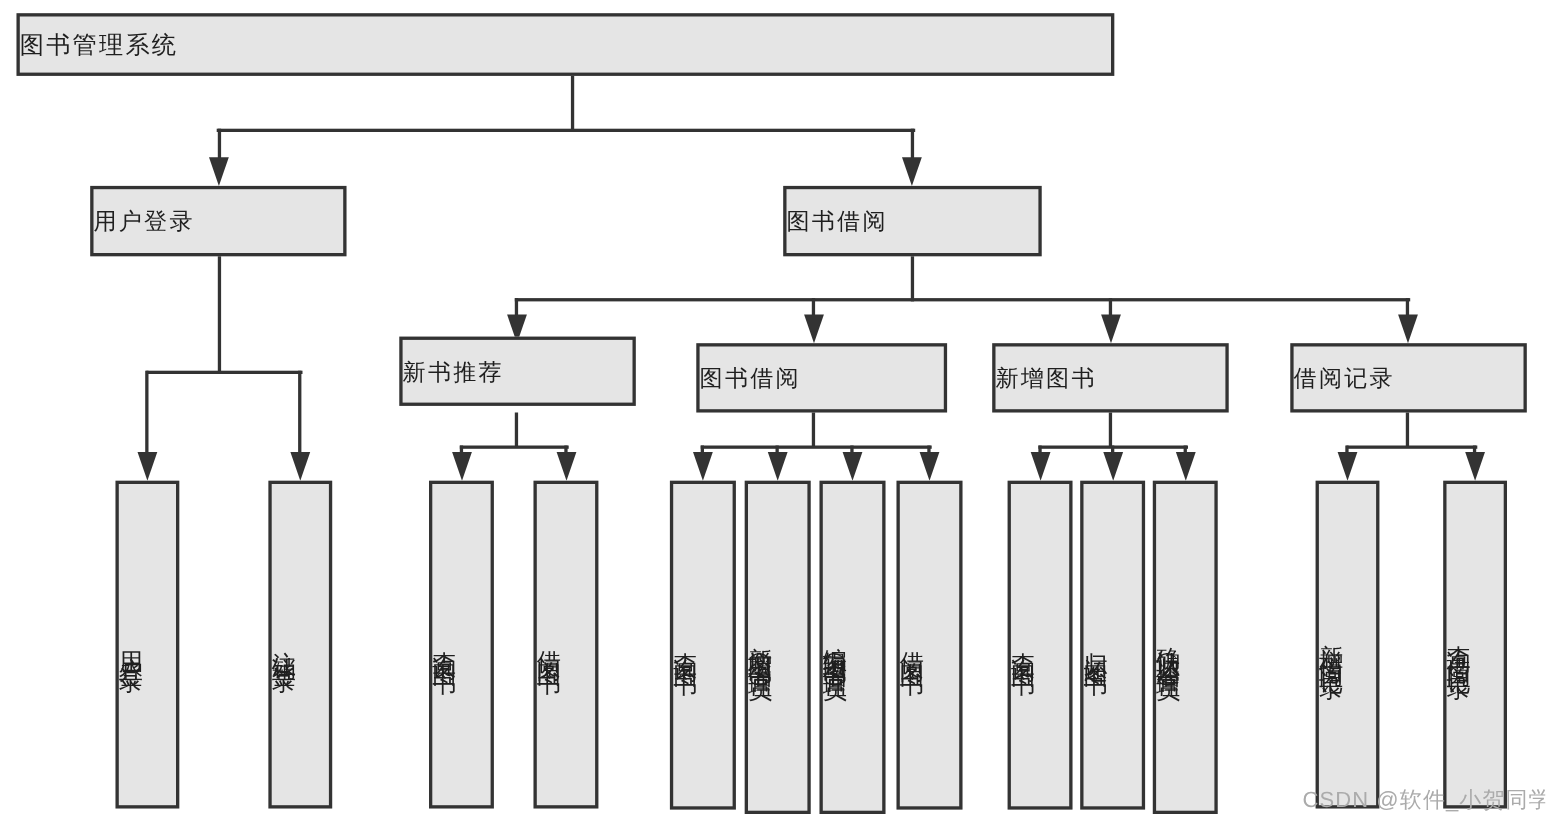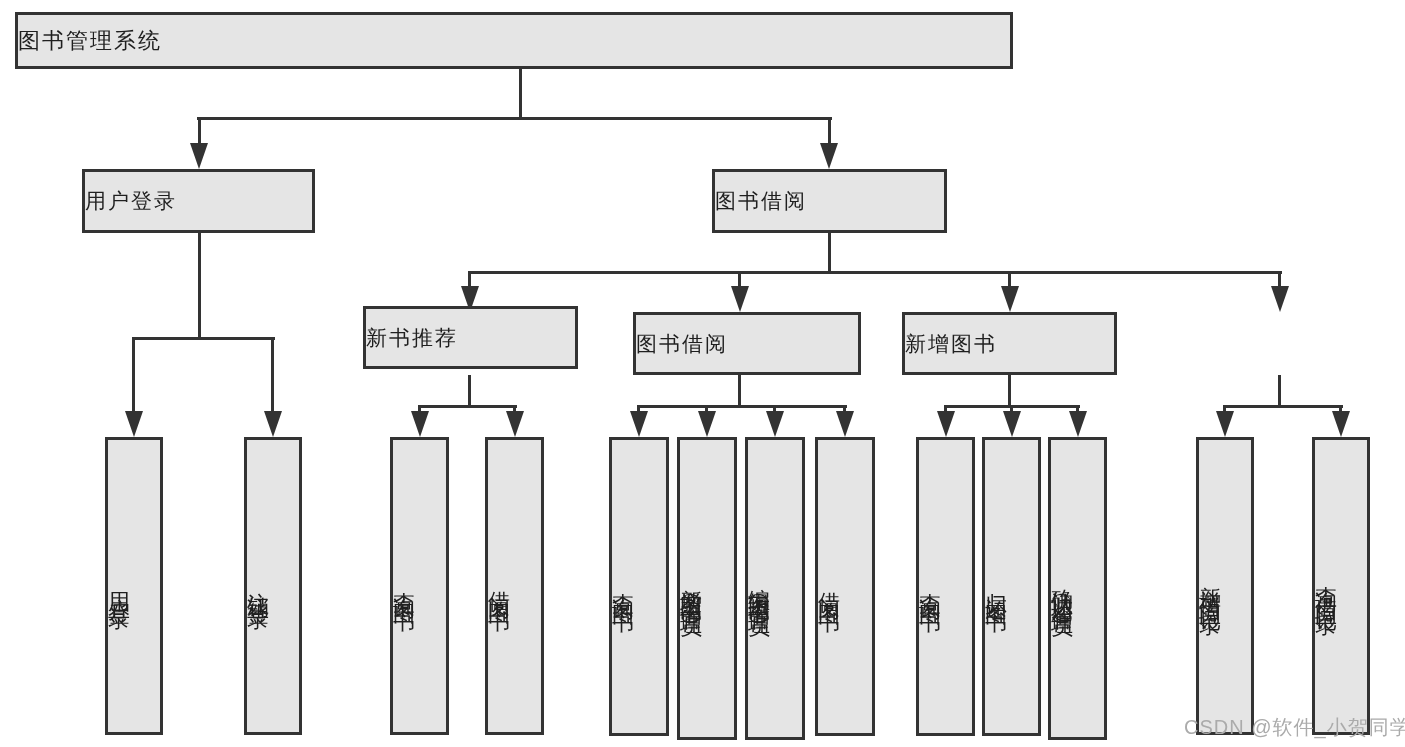--- a/index.html
+++ b/index.html
@@ -92,20 +92,23 @@
 
   <div class="node" style="left:363px;top:306px;width:215px;height:63px">
     <span class="hlabel">新书推荐</span>
   </div>
   <div class="node" style="left:633px;top:312px;width:228px;height:63px">
     <span class="hlabel">图书借阅</span>
   </div>
   <div class="node" style="left:902px;top:312px;width:215px;height:63px">
     <span class="hlabel">新增图书</span>
   </div>
+  <div class="node" style="left:1173px;top:312px;width:215px;height:63px">
+    <span class="hlabel">借阅记录</span>
+  </div>
 
   <div class="vline" style="left:468px;top:375px;width:3px;height:32px"></div>
   <div class="hline" style="left:418px;top:405px;width:99px;height:3px"></div>
   <div class="vline" style="left:418px;top:405px;width:3px;height:9px"></div>
   <div class="tri" style="left:411px;top:411px"></div>
   <div class="vline" style="left:513px;top:405px;width:3px;height:9px"></div>
   <div class="tri" style="left:506px;top:411px"></div>
 
   <div class="vline" style="left:738px;top:375px;width:3px;height:32px"></div>
   <div class="hline" style="left:637px;top:405px;width:210px;height:3px"></div>

